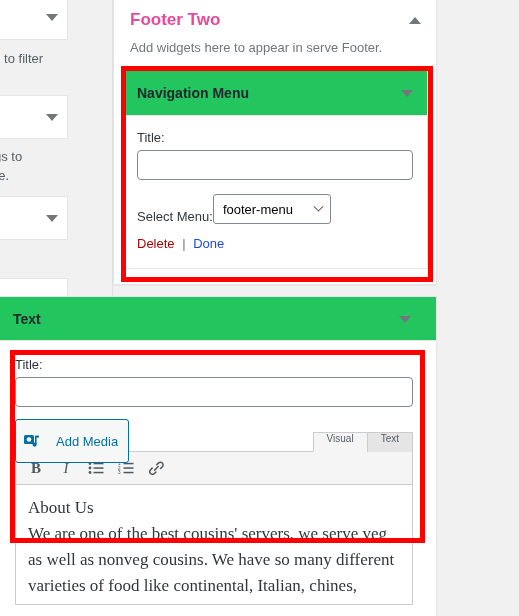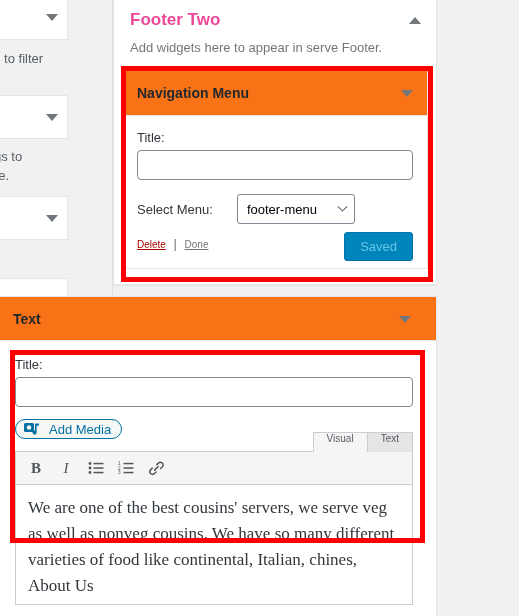--- a/index.html
+++ b/index.html
@@ -86,21 +86,21 @@
 
   
   .widget {
     position: absolute;
     background: #fff;
     border: 1px solid #e5e5e5;
   }
   .widget-top {
     position: relative;
     height: 45px;
-    background: #f97316;
+    background: #22c55e;
     border-bottom: 1px solid #e5e5e5;
     text-align: right;
   }
   .widget-title {
     position: absolute;
     left: 14px; top: 50%;
     transform: translateY(-50%);
     font-size: 14px;
     font-weight: 600;
     color: #23282d;
@@ -129,21 +129,21 @@
     border: 1px solid #7e8993;
     border-radius: 4px;
     background: #fff;
     font-family: "Liberation Sans", sans-serif;
     font-size: 13px;
     padding: 0 8px;
     color: #32373c;
     outline: none;
   }
 
-  .row-inline { display: flex; align-items: center; gap: 24px; }
+  .row-inline { display: flex; align-items: flex-end; gap: 0; }
   .select-ctl {
     position: relative;
     display: inline-flex;
     align-items: center;
     height: 30px;
     min-width: 118px;
     border: 1px solid #7e8993;
     border-radius: 3px;
     background: #fff;
     padding: 0 26px 0 9px;
@@ -155,49 +155,49 @@
     position: absolute;
     right: 8px; top: 50%;
     margin-top: -3px;
     width: 7px; height: 7px;
     border-right: 1.6px solid #555d66;
     border-bottom: 1.6px solid #555d66;
     transform: rotate(45deg) translate(-2px,-2px);
   }
 
   .widget-controls { margin-top: 12px; position: relative; height: 30px; }
-  .lnk { font-size: 10px; text-decoration: underline; cursor: pointer; }
+  .lnk { font-size: 13px; cursor: pointer; }
   .lnk-delete { color: #a00; }
-  .lnk-done { color: #737373; }
+  .lnk-done { color: #1d4ed8; }
   .sep { color: #72777c; margin: 0 4px; }
   .btn-saved {
     position: absolute;
     right: 0; top: -4px;
     background: #0085ba;
     color: #66c6e4;
     border: 1px solid #0073aa;
     border-radius: 3px;
     font-size: 13px;
     padding: 6px 15px;
     font-family: "Liberation Sans", sans-serif;
     cursor: default;
   }
 
   
   .editor-wrap { position: relative; margin-top: 12px; }
   .media-bar { position: relative; height: 32px; }
   .btn-addmedia {
     display: inline-flex;
     align-items: center;
-    gap: 9px;
-    height: 20px;
+    gap: 16px;
+    height: 44px;
     padding: 0 10px 0 8px;
     background: #f6f7f7;
     border: 1px solid #0071a1;
-    border-radius: 11px;
+    border-radius: 3px;
     color: #0071a1;
     font-size: 13px;
     cursor: pointer;
   }
   .ed-tabs { position: absolute; right: 0; bottom: -1px; display: flex; }
   .ed-tab {
     padding: 0 13px 7px;
     font-size: 10px;
     border: 1px solid #ccc;
     border-bottom: none;
@@ -295,21 +295,20 @@
             <span class="select-ctl">
               <span>footer-menu</span>
               <span class="chev"></span>
             </span>
           </div>
 
           <div class="widget-controls">
             <span class="lnk lnk-delete">Delete</span>
             <span class="sep">|</span>
             <span class="lnk lnk-done">Done</span>
-            <button class="btn-saved">Saved</button>
           </div>
         </div>
       </div>
     </div>
 
     <div class="sidebar-panel" style="left:0px; top:296px; width:437px; height:330px; border-left:none;">
 
       <div class="widget" style="left:-1px; top:-1px; width:438px; height:332px; border-left:none;">
         <div class="widget-top" style="height:44px;">
           <span class="widget-title">Text</span>
@@ -368,22 +367,22 @@
                   <g stroke="#50575e" stroke-width="1.5" fill="none" stroke-linecap="round">
                     <path d="M6.6 9.1 L10.2 5.5"></path>
                     <path d="M8.8 3.6 L10.6 1.9 a2.7 2.7 0 0 1 3.8 3.8 L12.6 7.5"></path>
                     <path d="M8 11 L6.2 12.7 a2.7 2.7 0 0 1 -3.8 -3.8 L4.2 7.1"></path>
                   </g>
                 </svg>
               </span>
             </div>
 
             <div class="ed-area">
+              <p>About Us</p>
               <p>We are one of the best cousins' servers, we serve veg as well as nonveg cousins. We have so many different varieties of food like continental, Italian, chines,</p>
-              <p>About Us</p>
             </div>
           </div>
         </div>
       </div>
     </div>
 
     <div class="hl-box" style="left:121px; top:66px; width:312px; height:216px;"></div>
     <div class="hl-box" style="left:10px; top:350px; width:415px; height:193px;"></div>
   </div>
 </div>

